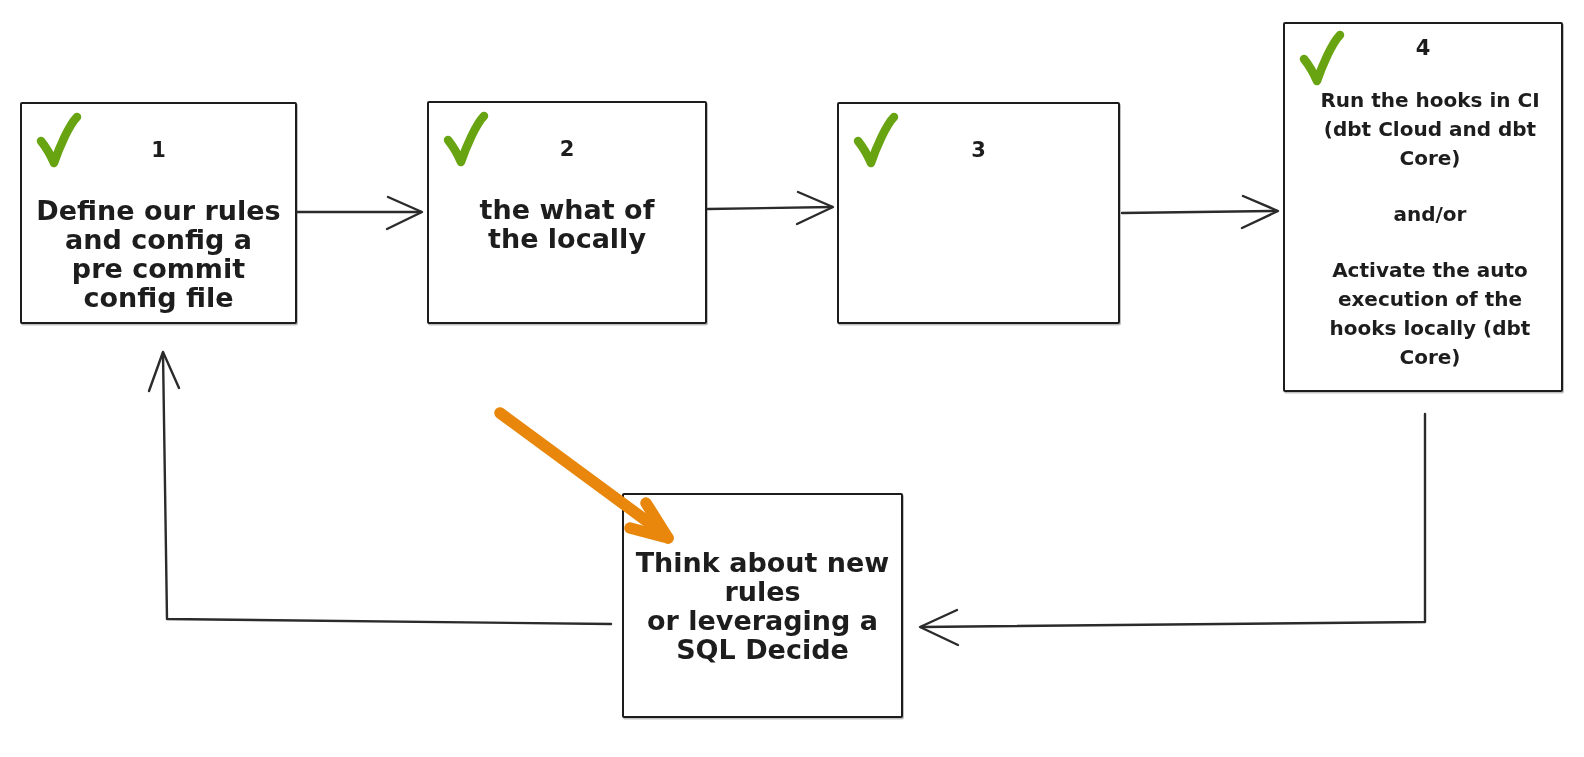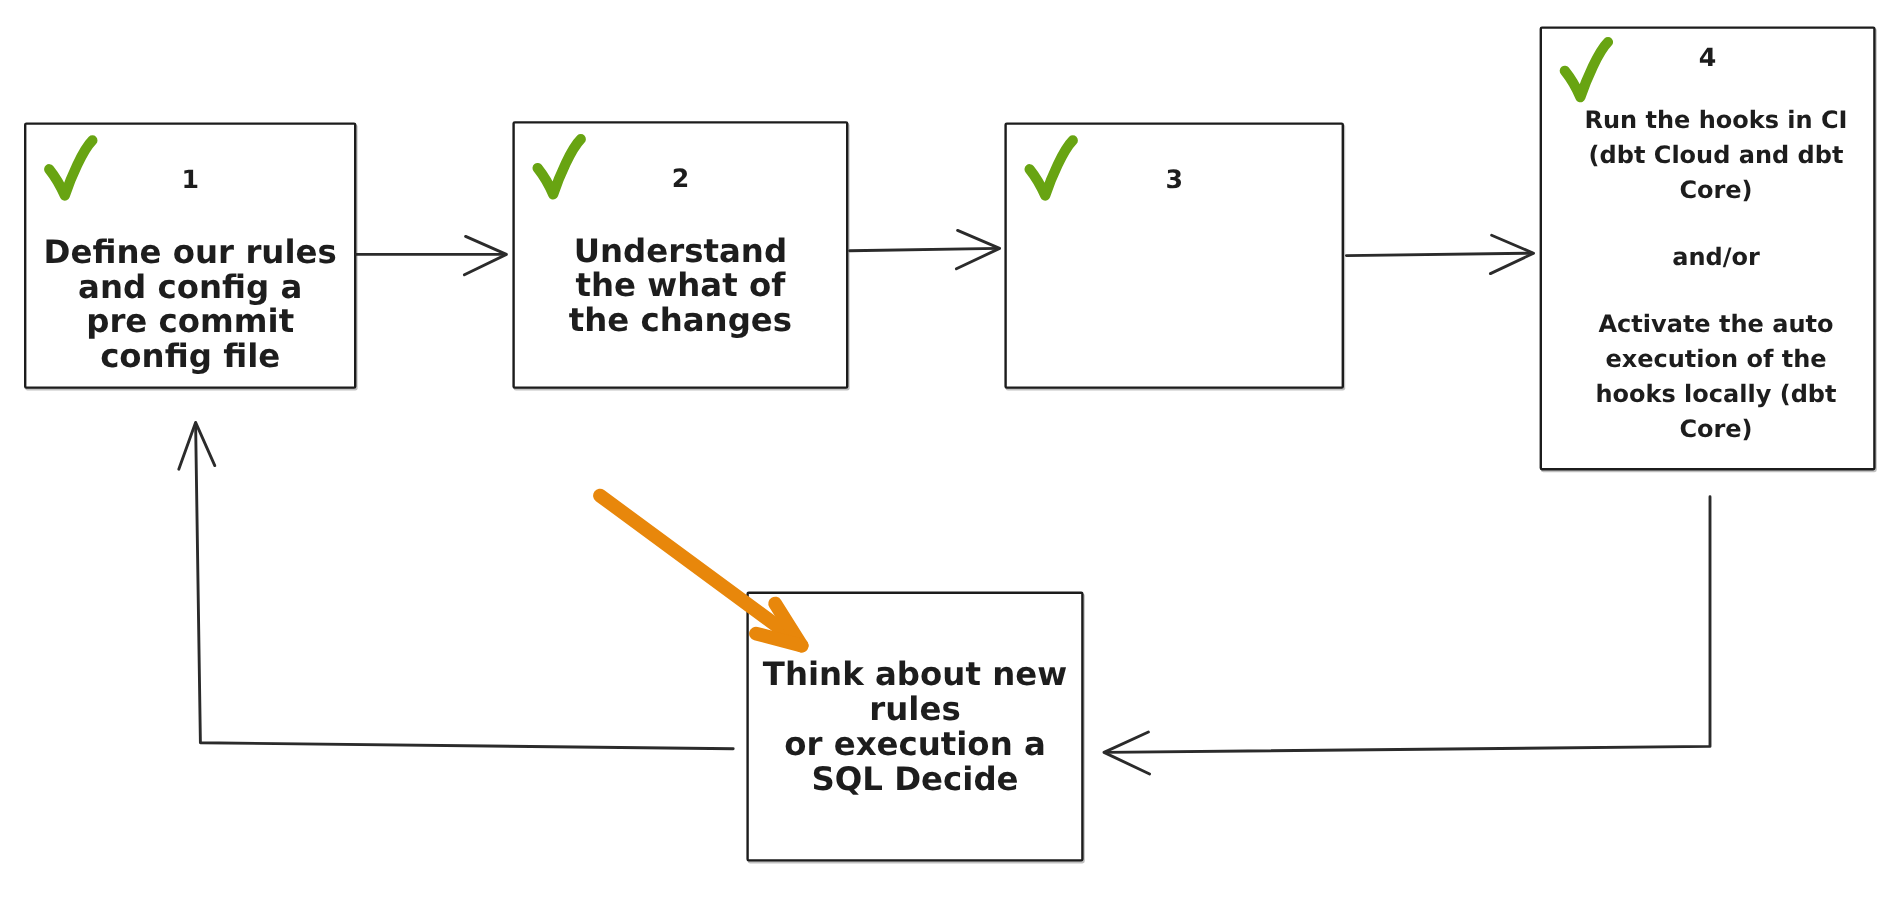--- a/index.html
+++ b/index.html
@@ -70,23 +70,22 @@
       <div>pre commit config file</div>
     </div>
   </div>
 
   <div class="node" style="left:427px;top:101px;width:280px;height:223px;">
     <svg class="check" viewBox="0 0 46 58">
       <path d="M5 29 C9 34 15 44 18 51 C23 36 33 13 41 5" fill="none" stroke="#68a412" stroke-width="8.5" stroke-linecap="round" stroke-linejoin="round"></path>
     </svg>
     <div class="num">2</div>
     <div class="lines">
-      <div>Understand</div>
       <div>the what of</div>
-      <div>the changes</div>
+      <div>the locally</div>
     </div>
   </div>
 
   <div class="node" style="left:837px;top:102px;width:283px;height:222px;">
     <svg class="check" viewBox="0 0 46 58">
       <path d="M5 29 C9 34 15 44 18 51 C23 36 33 13 41 5" fill="none" stroke="#68a412" stroke-width="8.5" stroke-linecap="round" stroke-linejoin="round"></path>
     </svg>
     <div class="num">3</div>
   </div>
 
@@ -98,21 +97,21 @@
     <div class="paras">
       <p>Run the hooks in CI (dbt Cloud and dbt Core)</p>
       <p>and/or</p>
       <p>Activate the auto execution of the hooks locally (dbt Core)</p>
     </div>
   </div>
 
   <div class="node center" style="left:622px;top:493px;width:281px;height:225px;">
     <div class="lines">
       <div>Think about new rules</div>
-      <div>or execution a</div>
+      <div>or leveraging a</div>
       <div>SQL Decide</div>
     </div>
   </div>
 
   <svg class="arrow-layer" viewBox="0 0 1584 757">
     <g stroke="#2b2b2b" stroke-width="2.4" fill="none" stroke-linecap="round" stroke-linejoin="round">
 
       <g>
         <path d="M297 212 L421 212"></path>
         <path d="M388 197 L422 212 L387 229"></path>

